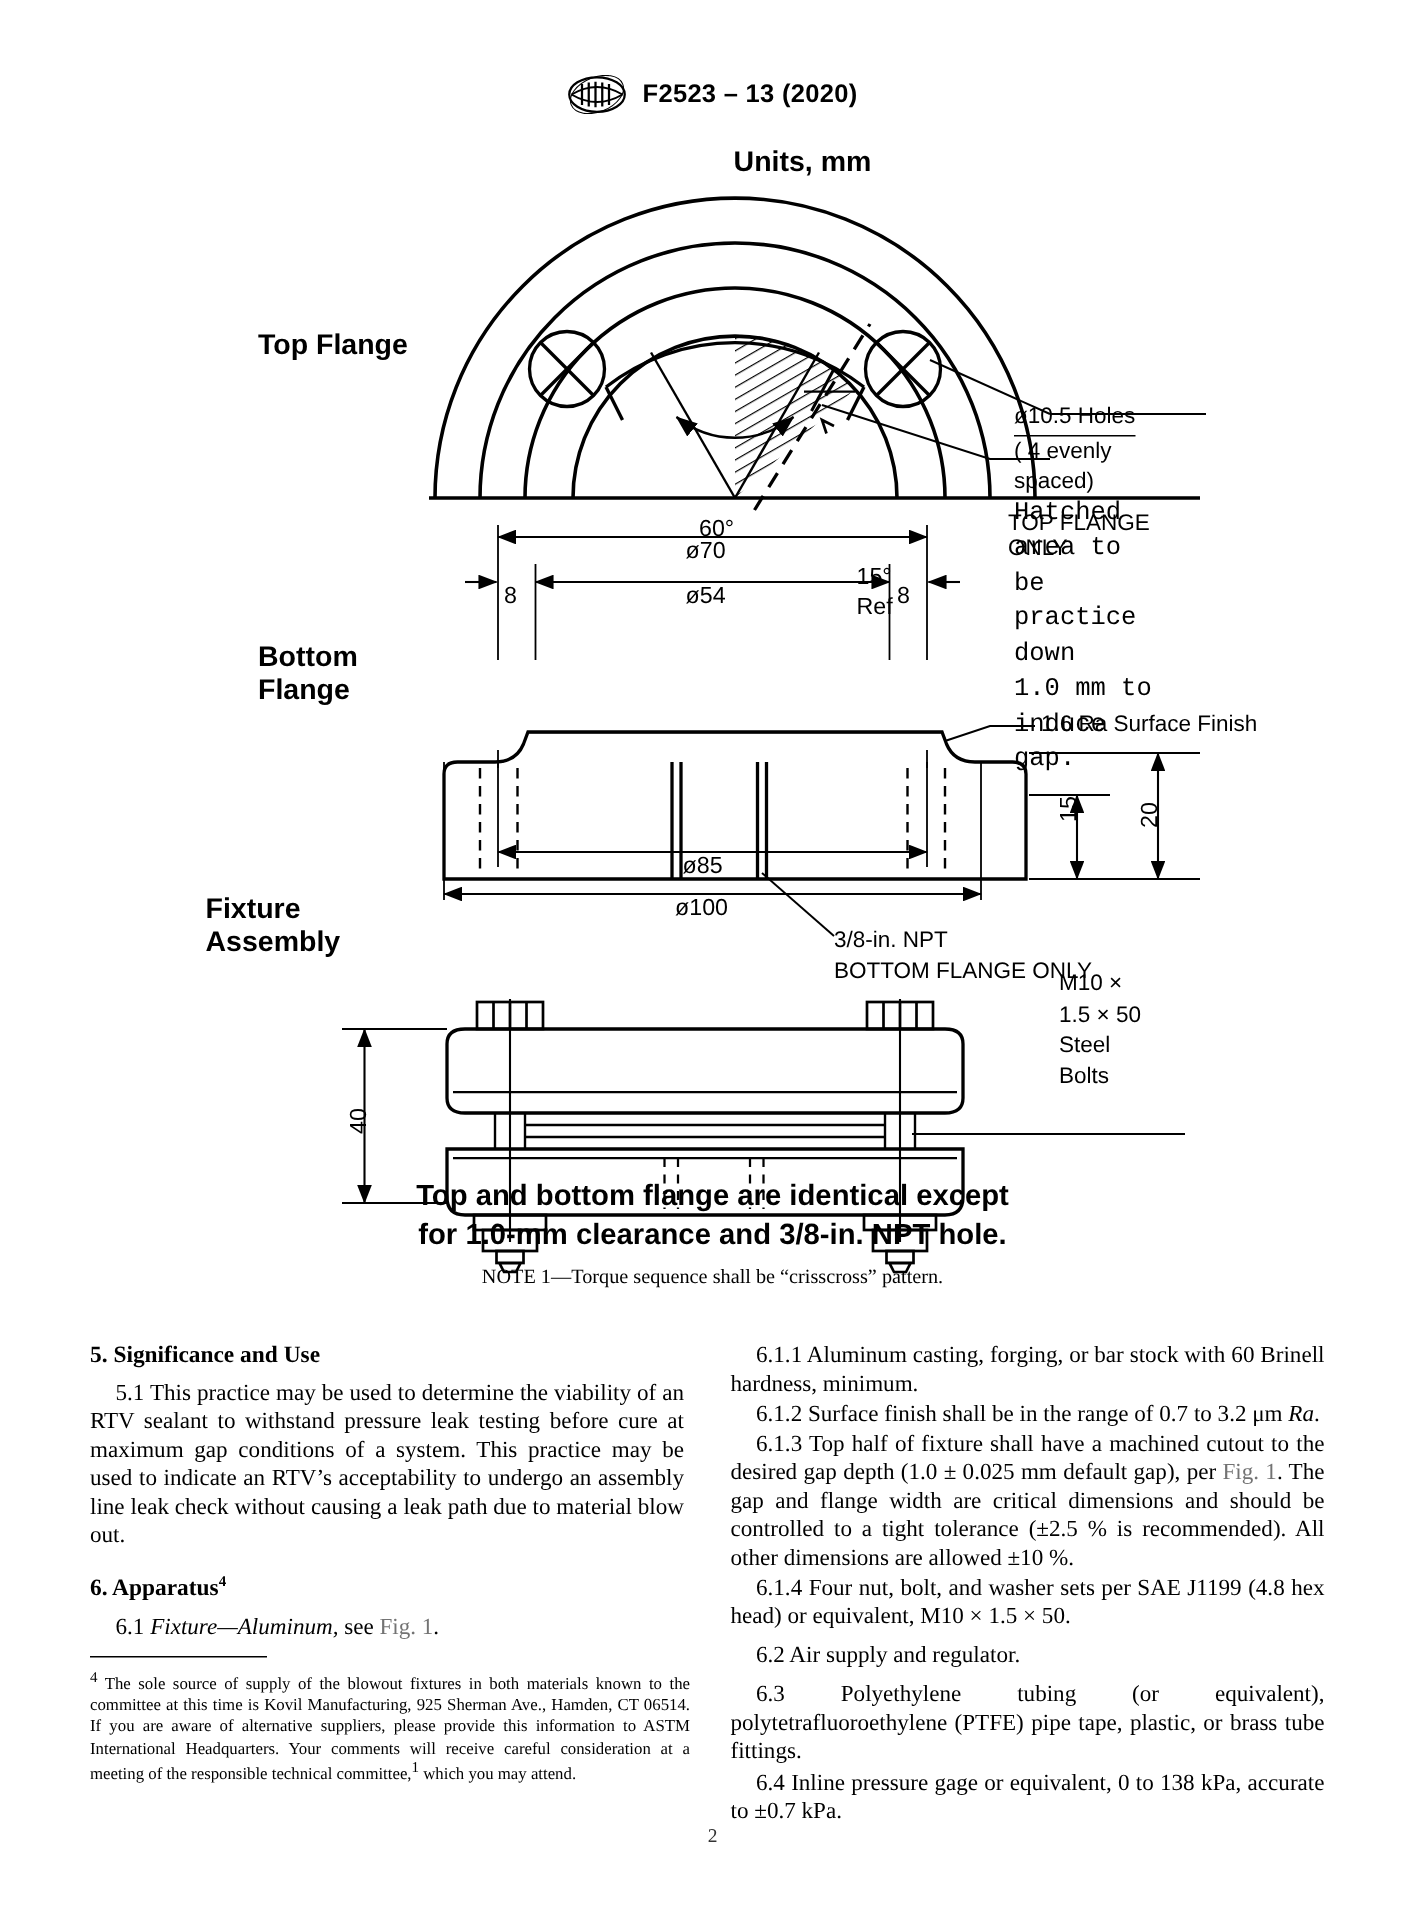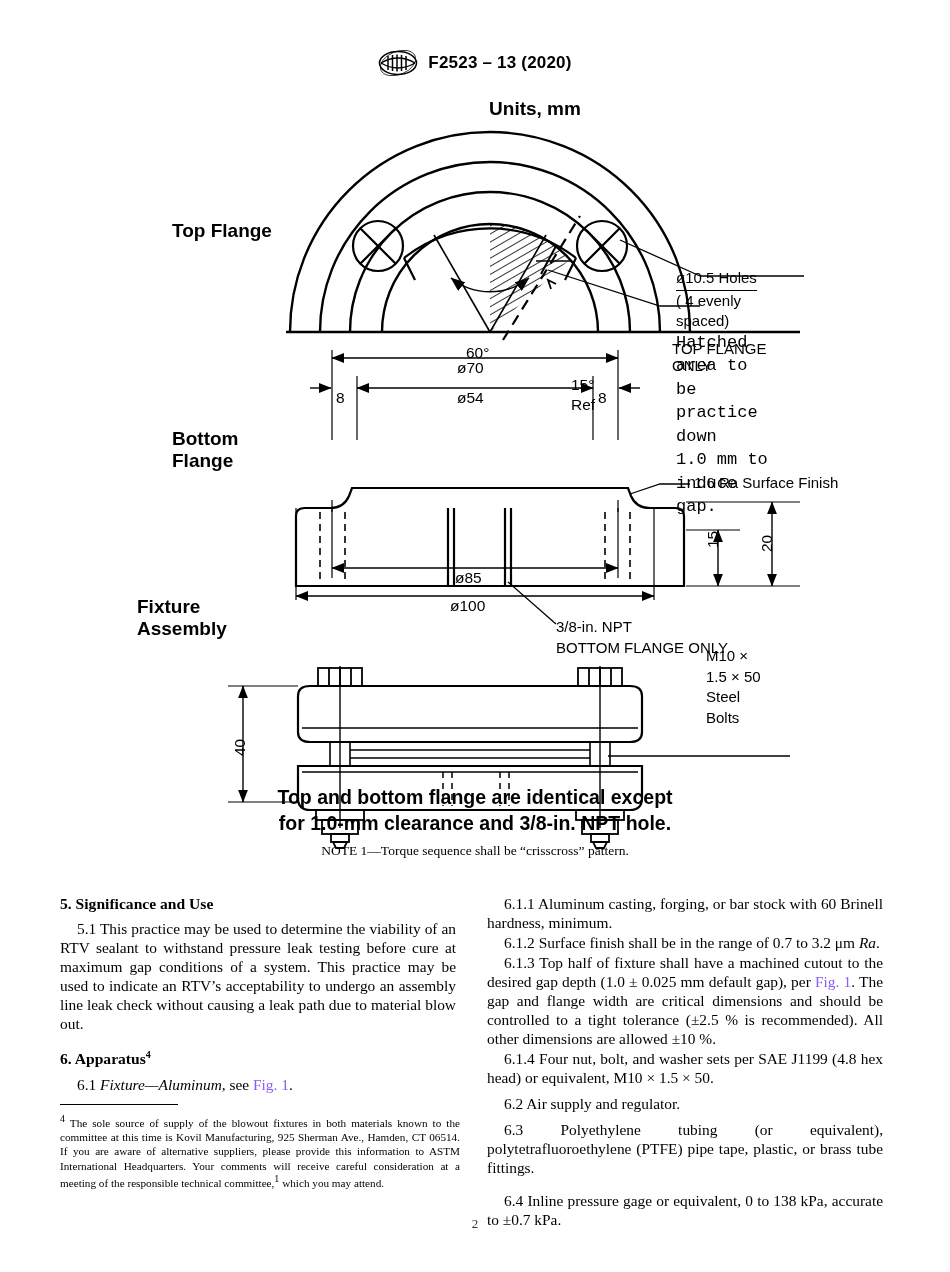--- a/index.html
+++ b/index.html
@@ -61,21 +61,21 @@
   .col { position:absolute; width:396px; font-size:15.4px; line-height:1.235; text-align:justify; }
   .col.left  { left:60px;  top:894px; }
   .col.right { left:487px; top:894px; }
   h2.sec {
     font-family:"Liberation Serif", serif;
     font-weight:bold; font-size:15.6px; margin:0 0 6px 0; text-indent:0;
   }
   h2.sec.gap { margin-top:16px; }
   p.para { margin:0 0 1px 0; text-indent:17px; }
   .it { font-style:italic; }
-  .lnk { color:#8b5cf6; }
+  .lnk { color:#737373; }
   sup { font-size:10px; vertical-align:super; }
 
   
   .footnote {
     position:absolute; left:60px; top:1113px; width:400px;
     font-size:11.2px; line-height:1.28; text-align:justify;
   }
   .fnrule {
     position:absolute; left:60px; top:1104px; width:118px;
     border-top:1px solid #000; height:0;
@@ -364,20 +364,20 @@
     <p class="para"><span>6.1  </span><span class="it">Fixture—Aluminum,</span><span> see </span><span class="lnk">Fig. 1</span><span>.</span></p>
   </div>
 
   <div class="col right">
     <p class="para">6.1.1  Aluminum casting, forging, or bar stock with 60 Brinell hardness, minimum.</p>
     <p class="para"><span>6.1.2  Surface finish shall be in the range of 0.7 to 3.2 μm </span><span class="it">Ra</span><span>.</span></p>
     <p class="para"><span>6.1.3  Top half of fixture shall have a machined cutout to the desired gap depth (1.0 ± 0.025 mm default gap), per </span><span class="lnk">Fig. 1</span><span>. The gap and flange width are critical dimensions and should be controlled to a tight tolerance (±2.5 % is recommended). All other dimensions are allowed ±10 %.</span></p>
     <p class="para">6.1.4  Four nut, bolt, and washer sets per SAE J1199 (4.8 hex head) or equivalent, M10 × 1.5 × 50.</p>
     <p class="para" style="margin-top:7px;">6.2  Air supply and regulator.</p>
     <p class="para" style="margin-top:7px;">6.3  Polyethylene tubing (or equivalent), polytetrafluoroethylene (PTFE) pipe tape, plastic, or brass tube fittings.</p>
-    <p class="para" style="margin-top:14px;">6.4  Inline pressure gage or equivalent, 0 to 138 kPa, accurate to ±0.7 kPa.</p>
+    <p class="para" style="margin-top:2px;">6.4  Inline pressure gage or equivalent, 0 to 138 kPa, accurate to ±0.7 kPa.</p>
   </div>
 
   <div class="fnrule"></div>
   <div class="footnote"><sup>4</sup><span> The sole source of supply of the blowout fixtures in both materials known to the committee at this time is Kovil Manufacturing, 925 Sherman Ave., Hamden, CT 06514. If you are aware of alternative suppliers, please provide this information to ASTM International Headquarters. Your comments will receive careful consideration at a meeting of the responsible technical committee,</span><sup>1</sup><span> which you may attend.</span></div>
 
   <div class="pageno">2</div>
 </div>
 
 </body></html>

